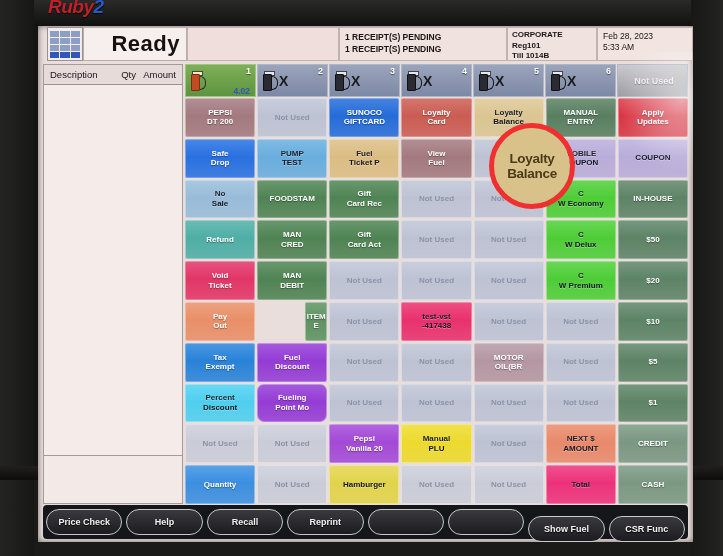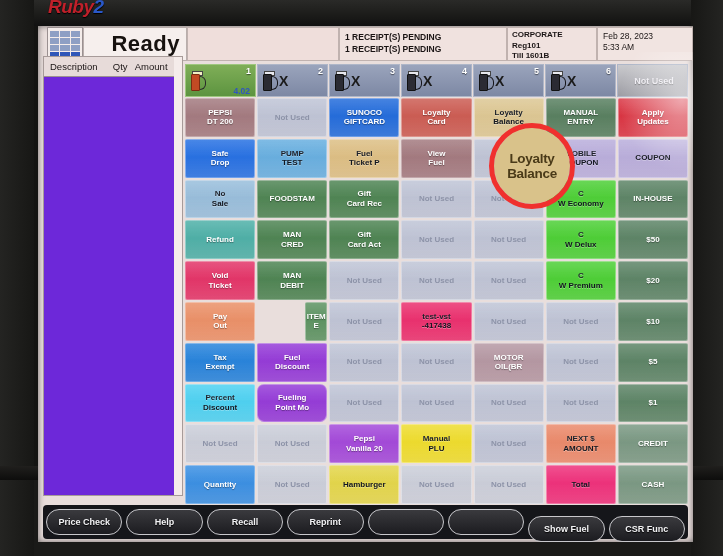--- a/index.html
+++ b/index.html
@@ -59,23 +59,23 @@
     padding:3px 0 0 5px;
   }
   .receipts div { font-size:8.5px; font-weight:bold; color:#1a1414; line-height:12px; }
   .corp { width:90px; height:34px; margin-top:1px; background:#f0e2df; border:1px solid #c0b2af; padding:2px 0 0 4px; }
   .corp div { font-size:8px; font-weight:bold; color:#1a1414; line-height:10.5px; }
   .dtbox { width:96px; height:34px; margin-top:1px; background:#f1e4e1; border:1px solid #c0b2af; padding:3px 0 0 5px; }
   .dtbox div { font-size:8.5px; color:#1a1414; line-height:11px; }
 
   
   .receipt-panel {
-    position:absolute; left:5px; top:30px; width:140px; height:440px;
+    position:absolute; left:5px; top:38px; width:140px; height:440px;
     background:#6d28d9; border:1px solid #a79b99;
-    display:flex; 
+    display:flex; flex-direction:column;
   }
   .rp-head {
     height:20px; background:#e7dbd9; border-bottom:1px solid #9d9190;
     display:flex; align-items:center; font-size:9.5px; color:#1a1414;
   }
   .rp-head .c1 { flex:1; padding-left:6px; }
   .rp-head .c2 { width:30px; text-align:right; }
   .rp-head .c3 { width:46px; text-align:right; padding-right:6px; }
   .rp-body { flex:1; background:#f5ecea; }
   .rp-foot { height:48px; border-top:1px solid #a79b99; background:#f3e9e7; }
@@ -203,21 +203,21 @@
         <span>Ready</span>
       </div>
       <div class="blank-box"></div>
       <div class="receipts">
         <div>1 RECEIPT(S) PENDING</div>
         <div>1 RECEIPT(S) PENDING</div>
       </div>
       <div class="corp">
         <div>CORPORATE</div>
         <div>Reg101</div>
-        <div>Till 1601B</div>
+        <div>Till 1014B</div>
       </div>
       <div class="dtbox">
         <div>Feb 28, 2023</div>
         <div>5:33 AM</div>
       </div>
     </div>
 
     <div class="receipt-panel">
       <div class="rp-head">
         <div class="c1">Description</div>

